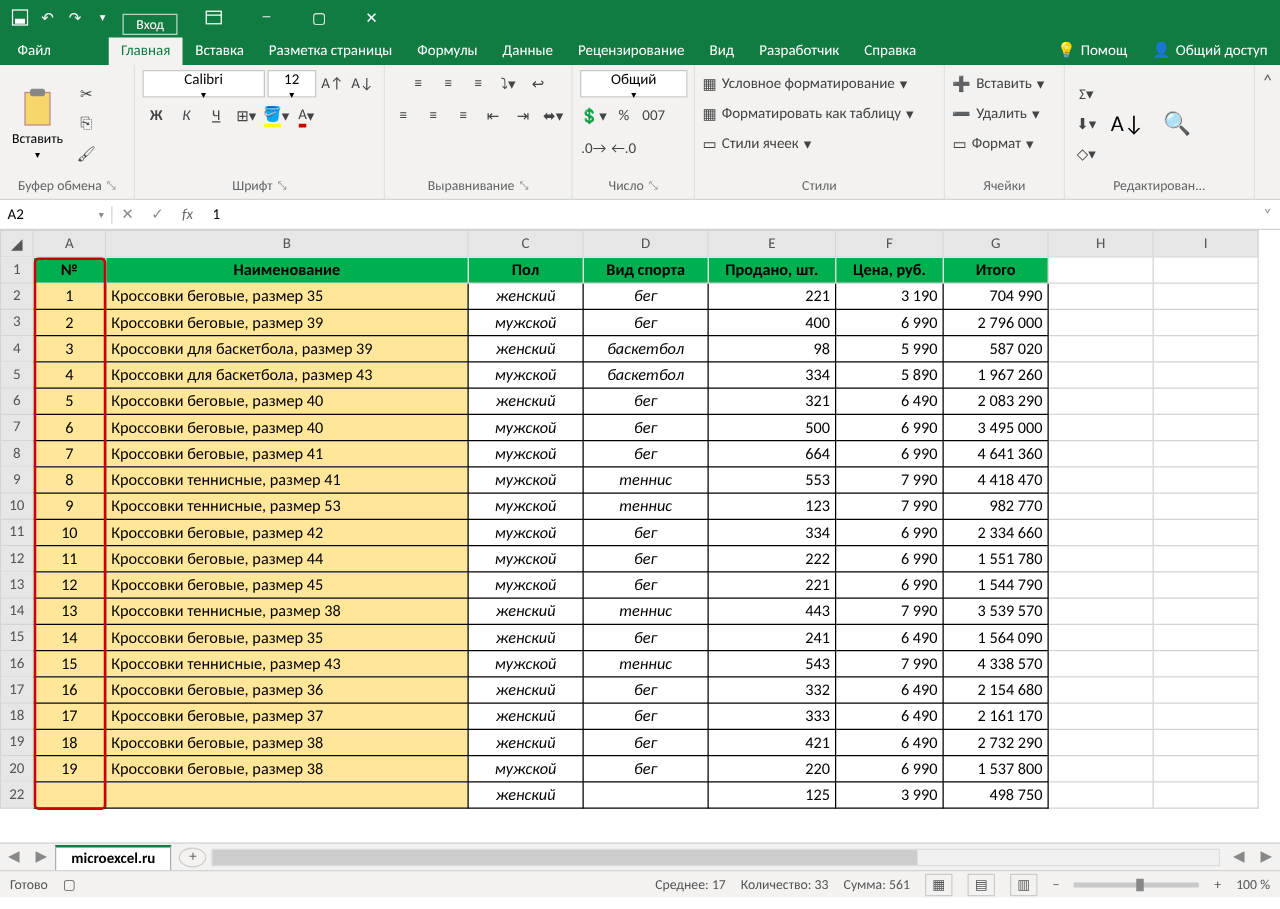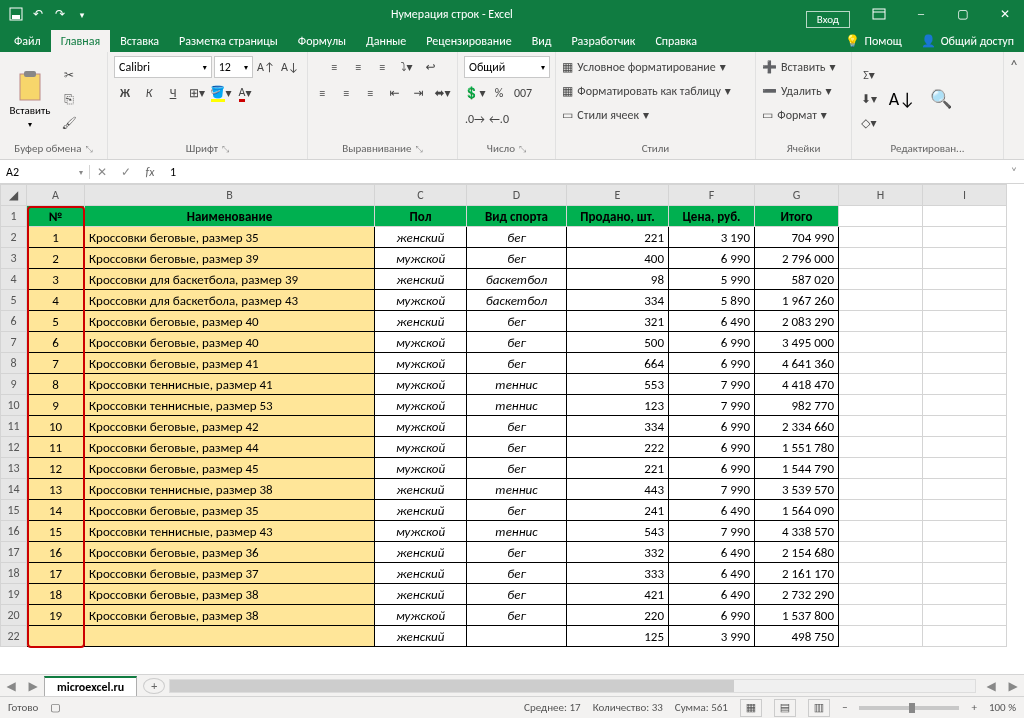--- a/index.html
+++ b/index.html
@@ -10,33 +10,33 @@
 .tb-qa { display: flex; align-items: center; gap: 6px; padding: 0 8px; }
 .tb-icon { width: 16px; height: 16px; display: inline-flex; align-items: center; justify-content: center; color: #fff; }
 .tb-title { flex: 1; text-align: center; font-size: 12px; }
 .tb-right { display: flex; align-items: flex-end; gap: 8px; padding-right: 2px; }
 .tb-btn { width: 34px; height: 28px; display: flex; align-items: center; justify-content: center; cursor: pointer; }
 .tb-login { border: 1px solid rgba(255,255,255,.7); padding: 1px 10px; font-size: 11px; margin-right: 4px; cursor: pointer; }
 
 
 .ribbontabs { height: 24px; background: #107c41; display: flex; align-items: flex-end; padding-left: 4px; color: #fff; font-size: 12px; }
 .ribbontabs .tab { padding: 4px 10px; cursor: pointer; }
-.ribbontabs .tab.active { background: #f3f2f1; color: #107c41; }
+.ribbontabs .tab.active { background: #f3f2f1; color: #107c41; margin-left: 36px; }
 .ribbontabs .right-tabs { margin-left: auto; display: flex; align-items: center; }
 .right-tabs .tab { display: flex; align-items: center; gap: 4px; }
 
 
 .ribbon { height: 108px; background: #f3f2f1; border-bottom: 1px solid #d4d4d4; display: flex; }
 .rgroup { border-right: 1px solid #e1e1e1; display: flex; flex-direction: column; justify-content: space-between; padding: 4px 6px 2px; }
 .rgroup .content { display: flex; align-items: center; gap: 4px; flex: 1; }
 .rgroup .label { font-size: 11px; text-align: center; color: #666; padding-bottom: 2px; display: flex; justify-content: center; align-items: center; gap: 4px; }
 .rgroup .label .launcher { font-size: 9px; color: #888; cursor: pointer; }
 .rbtn { min-width: 22px; height: 22px; display: flex; align-items: center; justify-content: center; font-size: 12px; cursor: pointer; color: #444; }
 .rbig { width: 48px; height: 66px; display: flex; flex-direction: column; align-items: center; justify-content: center; font-size: 11px; gap: 2px; cursor: pointer; }
-.sel { height: 22px; border: 1px solid #c8c8c8; background: #fff; font-size: 12px; padding: 0 4px; display: flex; align-items: center; justify-content: space-between; cursor: pointer; }
+.sel { height: 22px; border: 1px solid #c8c8c8; background: #fff; font-size: 12px; padding: 0 4px; display: flex; align-items: center; justify-content: space-between; cursor: pointer; flex-direction: column; }
 .row { display: flex; gap: 2px; }
 .col { display: flex; flex-direction: column; gap: 2px; }
 
 
 .fbar { height: 24px; display: flex; align-items: center; border-bottom: 1px solid #d4d4d4; font-size: 12px; }
 .namebox { width: 90px; border-right: 1px solid #d4d4d4; padding: 0 6px; display: flex; align-items: center; justify-content: space-between; }
 .fbar .fbtn { width: 24px; text-align: center; color: #888; cursor: pointer; }
 .fbar .fx { font-style: italic; color: #666; }
 .fbar .formula { flex: 1; padding-left: 8px; }
 .fbar .expand { width: 20px; text-align: center; color: #888; cursor: pointer; }
@@ -97,21 +97,20 @@
     <span class="tb-icon">
         <svg width="14" height="14" viewBox="0 0 14 14">
           <rect x="1" y="1" width="12" height="12" fill="none" stroke="#fff"></rect>
           <rect x="3" y="8" width="8" height="4" fill="#fff"></rect>
         </svg>
       </span>
     <span class="tb-icon">↶</span>
     <span class="tb-icon">↷</span>
     <span class="tb-icon" style="font-size:9px">▾</span>
   </div>
-  <div class="tb-title">Нумерация строк  -  Excel</div>
   <div class="tb-right">
     <span class="tb-login">Вход</span>
     <span class="tb-btn">
         <svg width="14" height="12">
           <rect x="1" y="1" width="12" height="10" fill="none" stroke="#fff"></rect>
           <line x1="1" y1="4" x2="13" y2="4" stroke="#fff"></line>
         </svg>
       </span>
     <span class="tb-btn">─</span>
     <span class="tb-btn">▢</span>

